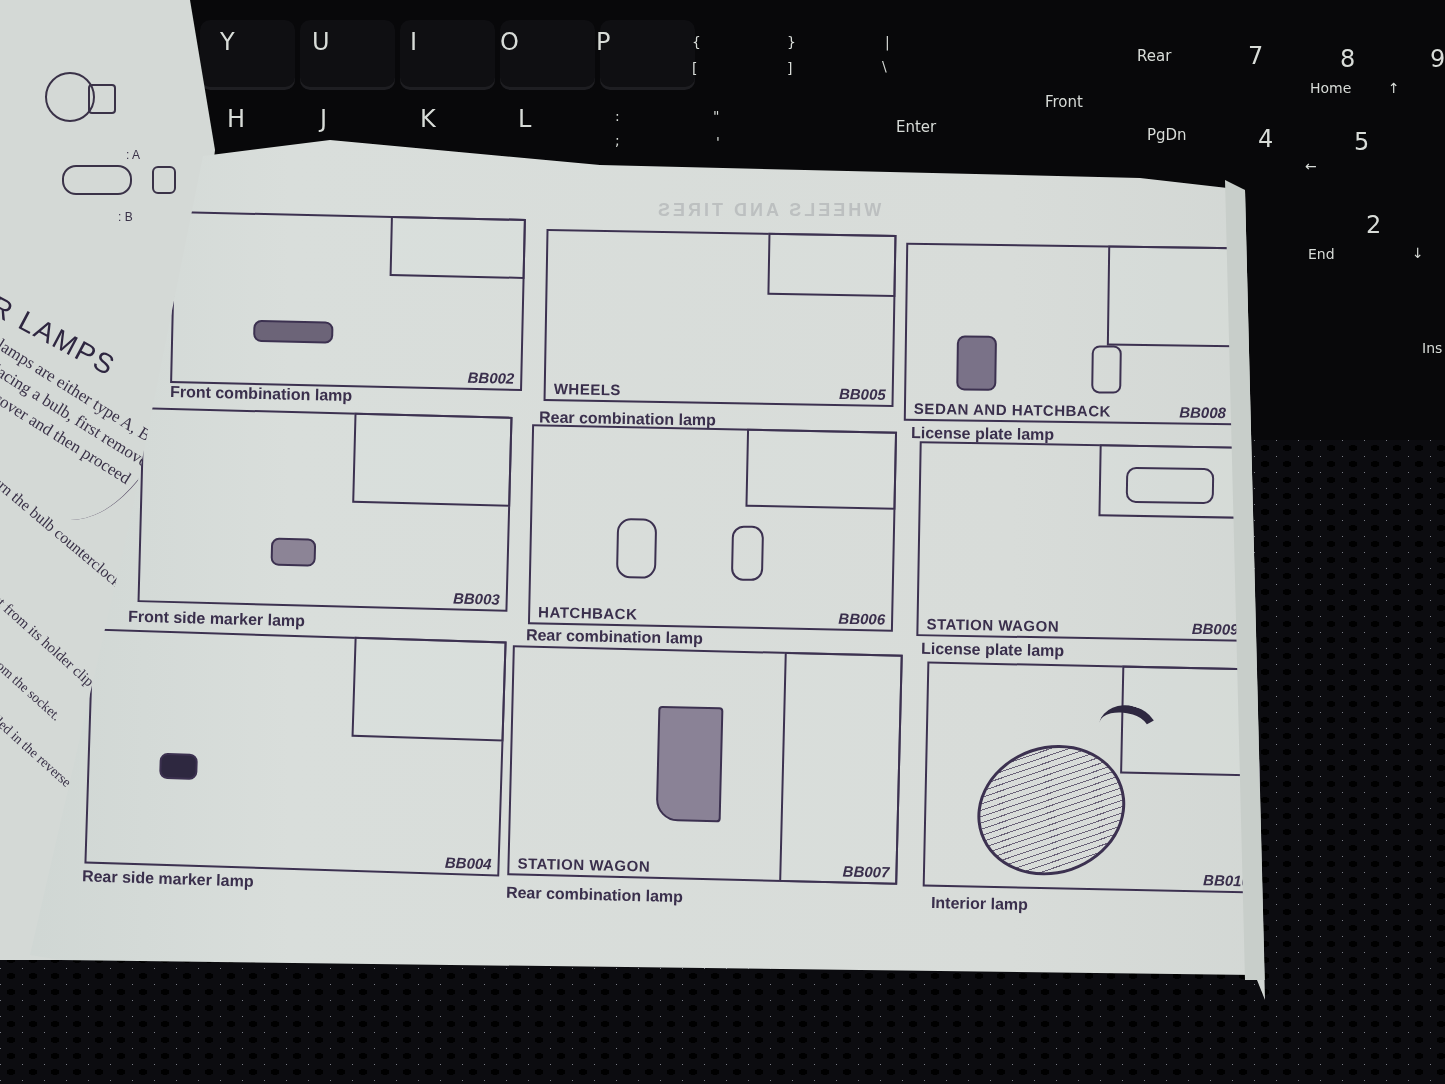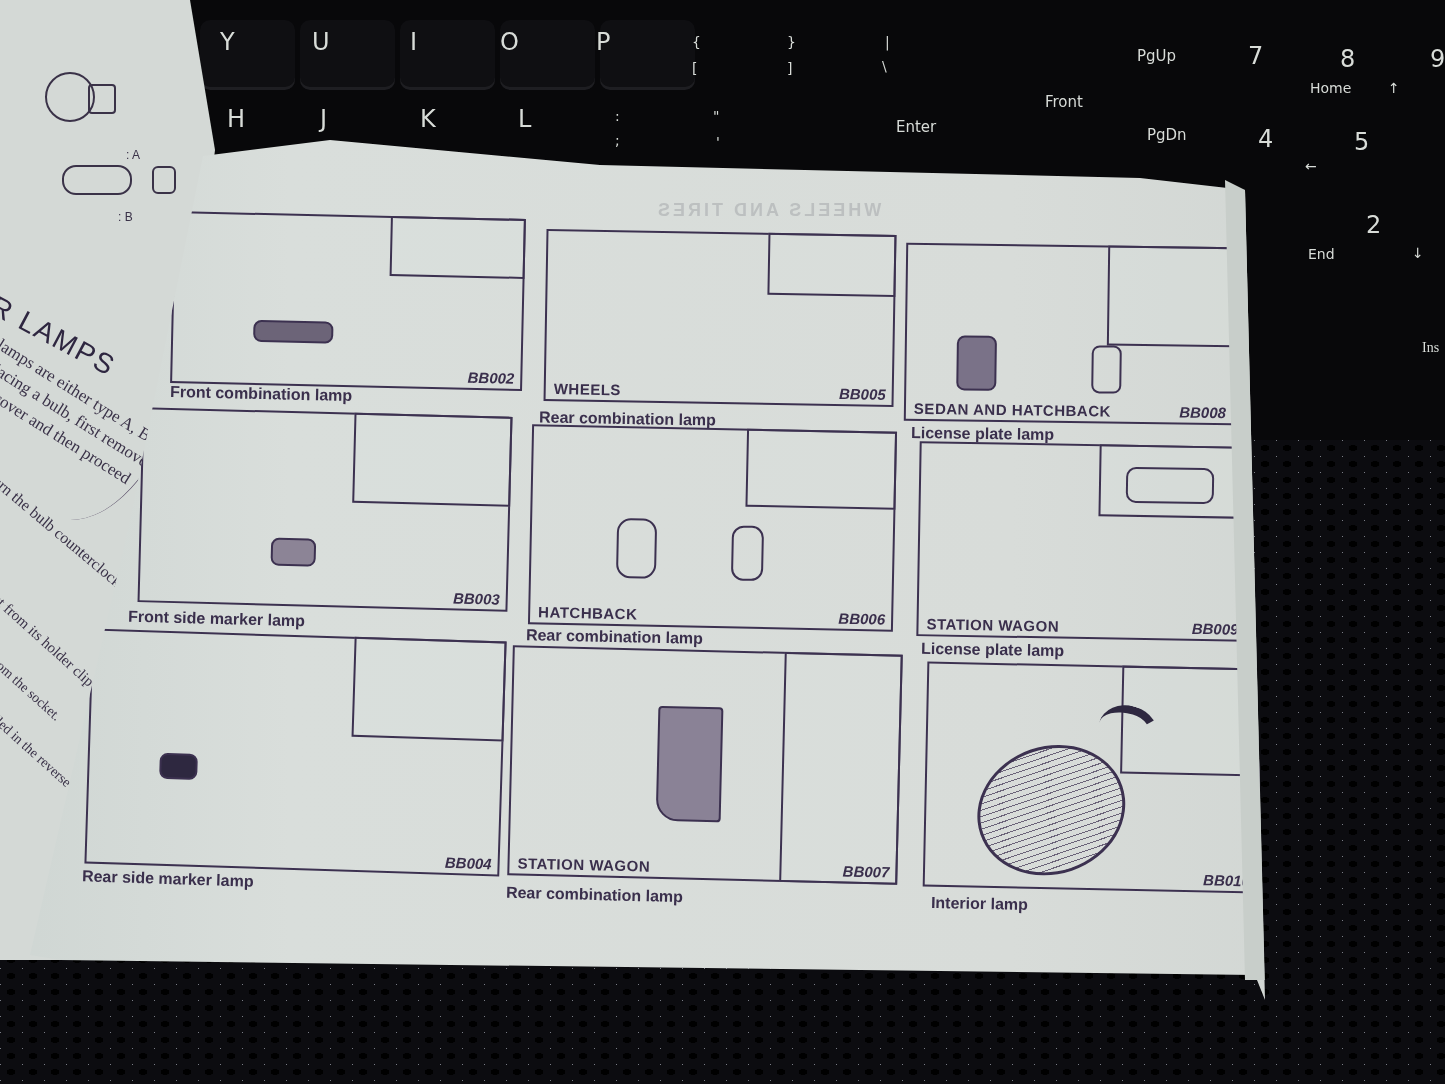--- a/index.html
+++ b/index.html
@@ -149,35 +149,35 @@
   <span class="key" style="left:320px;top:105px;">J</span>
   <span class="key" style="left:420px;top:105px;">K</span>
   <span class="key" style="left:518px;top:105px;">L</span>
   <span class="key small" style="left:615px;top:108px;">:</span>
   <span class="key small" style="left:713px;top:108px;">"</span>
   <span class="key small" style="left:615px;top:132px;">;</span>
   <span class="key small" style="left:716px;top:134px;">'</span>
 
   <span class="key mid" style="left:896px;top:118px;">Enter</span>
   <span class="key mid" style="left:1045px;top:93px;">Front</span>
-  <span class="key mid" style="left:1137px;top:47px;">PgUp</span>
+  <span class="key mid" style="left:1137px;top:47px;">Rear</span>
   <span class="key mid" style="left:1147px;top:126px;">PgDn</span>
 
   <span class="key" style="left:1248px;top:42px;">7</span>
   <span class="key small" style="left:1278px;top:80px;margin-left:32px;">Home</span>
   <span class="key" style="left:1340px;top:45px;">8</span>
   <span class="key small" style="left:1388px;top:80px;">↑</span>
   <span class="key" style="left:1430px;top:45px;">9</span>
   <span class="key" style="left:1258px;top:125px;">4</span>
   <span class="key small" style="left:1305px;top:158px;">←</span>
   <span class="key" style="left:1354px;top:128px;">5</span>
   <span class="key" style="left:1366px;top:211px;">2</span>
   <span class="key small" style="left:1412px;top:245px;">↓</span>
   <span class="key small" style="left:1308px;top:246px;">End</span>
-  <span class="key small" style="left:1422px;top:340px;font-family:Liberation Serif, serif;">Ins</span>
+  <span class="key small" style="left:1422px;top:340px;">Ins</span>
 </div>
 
 <div class="mat"></div>
 
 <div class="left-page">
   <div class="curve-line"></div>
   <div class="bulb-a"></div>
   <div class="bulb-a-base"></div>
   <span class="bulb-label" style="left:126px;top:148px;">: A</span>
   <div class="bulb-b"></div>

